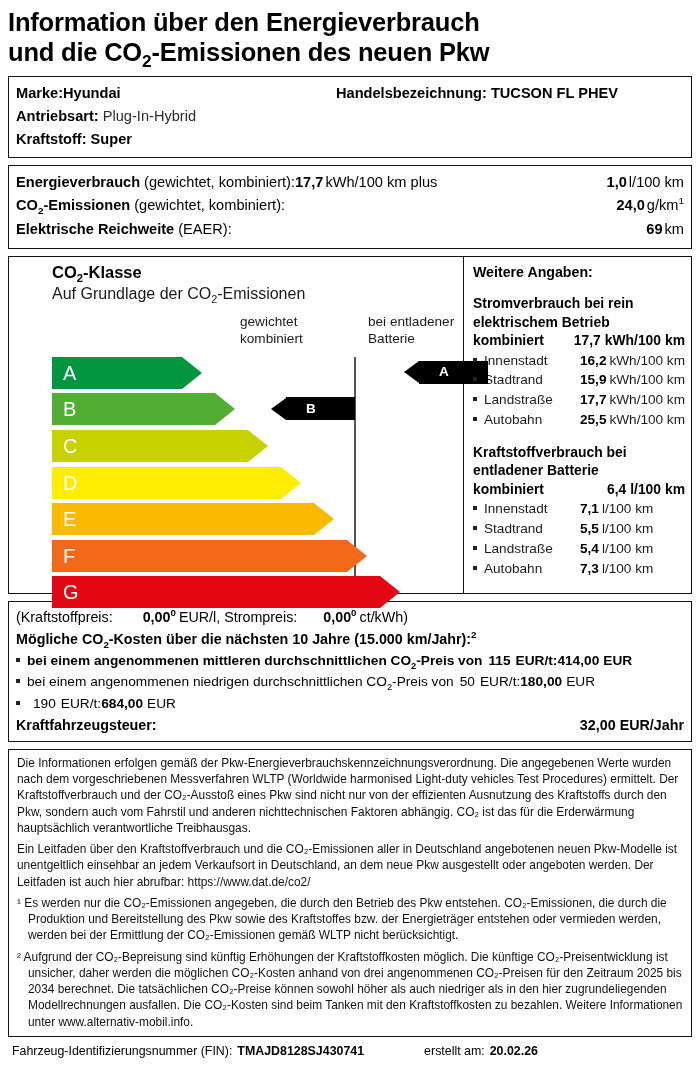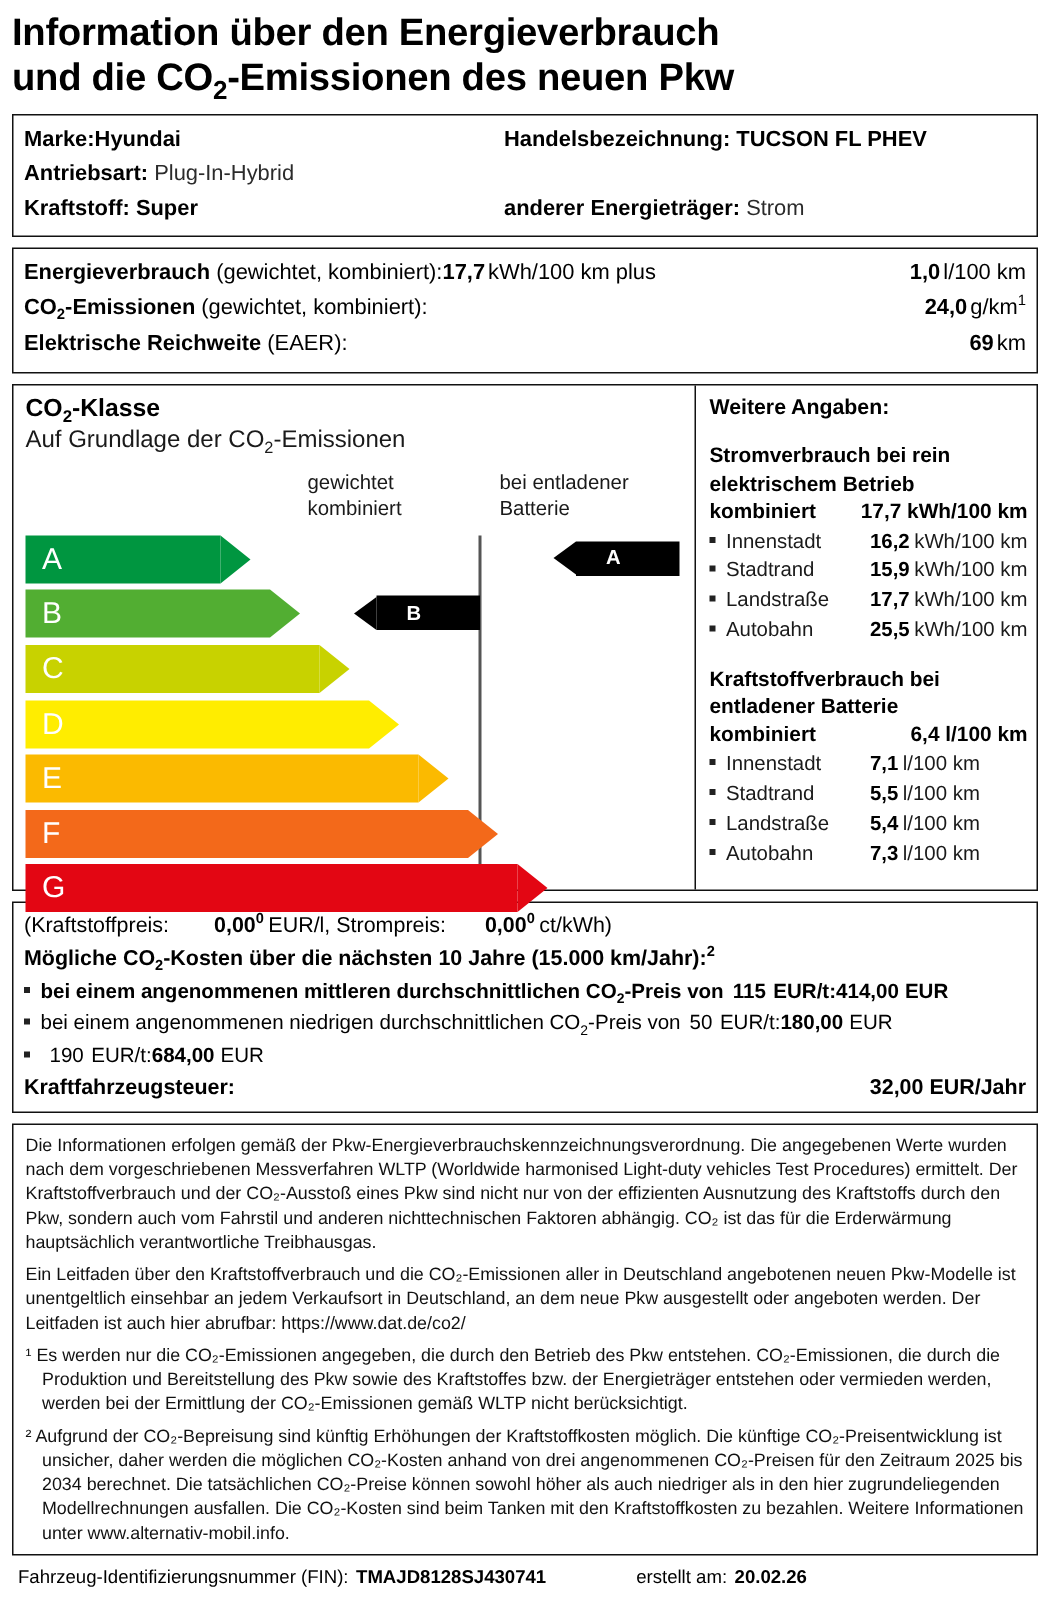--- a/index.html
+++ b/index.html
@@ -35,21 +35,21 @@
   .crow{display:flex;align-items:baseline;font-size:14.6px;line-height:1.62;white-space:nowrap;}
   .clabel{font-weight:bold;}
   .cnorm{font-weight:normal;}
   .cspring{flex:1;}
   .cval{font-weight:bold;}
   .cunit{font-weight:normal;padding-left:2px;}
   sup{font-size:0.68em;vertical-align:super;line-height:0;}
   sub{font-size:0.68em;vertical-align:sub;line-height:0;}
 
   
-  .co2box{display:flex;height:338px;}
+  .co2box{display:flex;height:338px;padding-left:35px;}
   .co2left{width:462px;position:relative;padding:6px 0 0 8px;box-sizing:border-box;}
   .co2right{flex:1;border-left:1.6px solid #111;padding:6px 6px 0 9px;box-sizing:border-box;}
   .co2title{font-size:16.5px;font-weight:bold;line-height:1.2;}
   .co2sub{font-size:16px;font-weight:normal;line-height:1.25;margin-top:1px;color:#1a1a1a;}
 
   .colheads{position:absolute;left:0;top:56px;width:454px;height:42px;}
   .colhead{position:absolute;font-size:13.6px;line-height:1.3;color:#1a1a1a;}
   .colhead.c1{left:196px;top:0;}
   .colhead.c2{left:324px;top:0;}
 
@@ -143,21 +143,20 @@
     <div class="vrow">
       <div class="vleft"><span class="b">Marke:</span><span class="b">Hyundai</span></div>
       <div class="vright"><span class="b">Handelsbezeichnung:</span> <span class="b">TUCSON FL PHEV</span></div>
     </div>
     <div class="vrow">
       <div class="vleft"><span class="b">Antriebsart:</span> <span class="n">Plug-In-Hybrid</span></div>
       <div class="vright"></div>
     </div>
     <div class="vrow">
       <div class="vleft"><span class="b">Kraftstoff:</span> <span class="b">Super</span></div>
-      <div class="vright"><span class="b">anderer Energieträger:</span> <span class="n">Strom</span></div>
     </div>
   </div>
 
   <div class="gap"></div>
 
   <div class="box cbox">
     <div class="crow">
       <span class="clabel">Energieverbrauch</span>
       <span class="cnorm" style="padding-left:4px;">(gewichtet, kombiniert):</span>
       <span class="cval">17,7</span>

